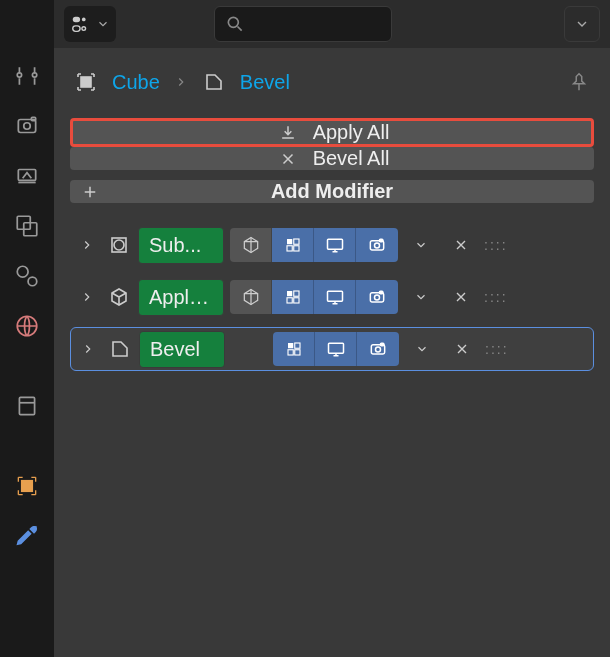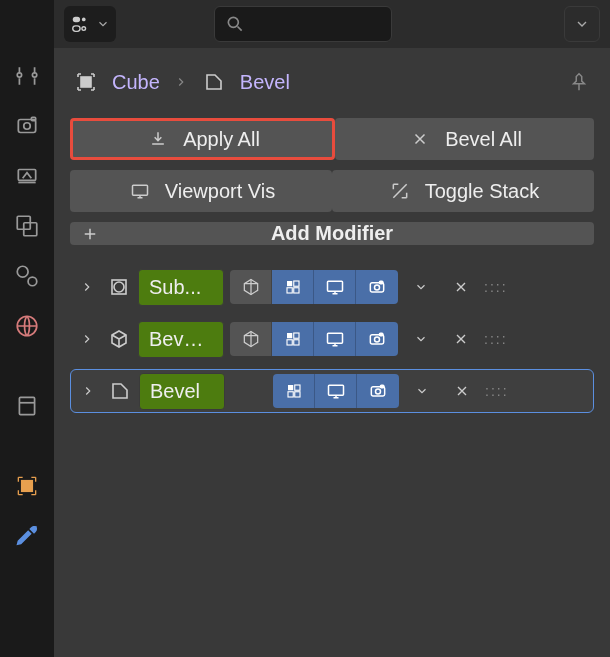--- a/index.html
+++ b/index.html
@@ -103,36 +103,37 @@
       flex-direction: column;
       gap: 10px;
     }
     
     
     .breadcrumb {
       display: flex;
       align-items: center;
       gap: 14px;
       padding: 8px 4px 14px 4px;
-      color: #c4b5fd;
+      color: #0ea5e9;
     }
     .breadcrumb-icon {
       width: 24px;
       height: 24px;
     }
     .breadcrumb-sep { color: #888; }
     .pin-icon {
       margin-left: auto;
       color: #888;
     }
     
     
     .btn-row {
       display: flex;
       gap: 0;
+      flex-direction: column;
     }
     .btn {
       flex: 1;
       height: 42px;
       background: #545454;
       display: flex;
       align-items: center;
       justify-content: center;
       gap: 12px;
       color: #eee;
@@ -179,21 +180,21 @@
     }
     .mod-type-icon {
       width: 26px;
       height: 26px;
       display: flex;
       align-items: center;
       justify-content: center;
       color: #ccc;
     }
     .mod-name {
-      background: #4d7c0f;
+      background: #15803d;
       border-radius: 4px;
       padding: 6px 10px;
       width: 86px;
       color: #eee;
       white-space: nowrap;
       overflow: hidden;
       text-overflow: ellipsis;
       border: 1px solid #3a3a3a;
     }
     .toggle-group {
@@ -362,39 +363,20 @@
         <div class="btn">
           <span class="btn-icon">
             <svg width="18" height="18" viewBox="0 0 24 24" fill="none" stroke="currentColor" stroke-width="2">
                 <path d="M6 6l12 12M18 6L6 18"></path>
               </svg>
           </span>
           <span>Bevel All</span>
         </div>
       </div>
 
-      <div class="btn-row">
-        <div class="btn">
-          <span class="btn-icon">
-            <svg width="20" height="20" viewBox="0 0 24 24" fill="none" stroke="currentColor" stroke-width="1.8">
-                <rect x="3" y="5" width="18" height="12" rx="1"></rect>
-                <path d="M9 20h6M12 17v3"></path>
-              </svg>
-          </span>
-          <span>Viewport Vis</span>
-        </div>
-        <div class="btn">
-          <span class="btn-icon">
-            <svg width="20" height="20" viewBox="0 0 24 24" fill="none" stroke="currentColor" stroke-width="1.8">
-                <path d="M4 4h6M4 4v6M20 20h-6M20 20v-6M4 20l16-16"></path>
-              </svg>
-          </span>
-          <span>Toggle Stack</span>
-        </div>
-      </div>
 
       <div class="btn btn-full">
         <span class="btn-icon" style="position:absolute;left:28px">
         </span>
         <div style="display:flex;width:100%;align-items:center">
           <span style="width:40px;display:flex;justify-content:center;color:#ccc">
             <svg width="18" height="18" viewBox="0 0 24 24" fill="none" stroke="currentColor" stroke-width="2">
                 <path d="M12 5v14M5 12h14"></path>
               </svg>
           </span>
@@ -465,21 +447,21 @@
             <svg width="14" height="14" viewBox="0 0 24 24" fill="none" stroke="currentColor" stroke-width="2">
                 <path d="M9 6l6 6-6 6"></path>
               </svg>
           </span>
           <span class="mod-type-icon">
             <svg width="24" height="24" viewBox="0 0 24 24" fill="none" stroke="currentColor" stroke-width="1.6">
                 <path d="M5 8l7-4 7 4v8l-7 4-7-4z"></path>
                 <path d="M5 8l7 4 7-4M12 12v8"></path>
               </svg>
           </span>
-          <span class="mod-name">Bevel...</span>
+          <span class="mod-name">Apply...</span>
           <div class="toggle-group">
             <div class="toggle off">
               <svg width="20" height="20" viewBox="0 0 24 24" fill="none" stroke="#ccc" stroke-width="1.5">
                   <path d="M12 3l8 5v8l-8 5-8-5V8z"></path>
                   <path d="M12 3v18M4 8l16 0"></path>
                 </svg>
             </div>
             <div class="toggle">
               <svg width="18" height="18" viewBox="0 0 24 24" fill="#fff">
                   <rect x="4" y="4" width="7" height="7"></rect>

